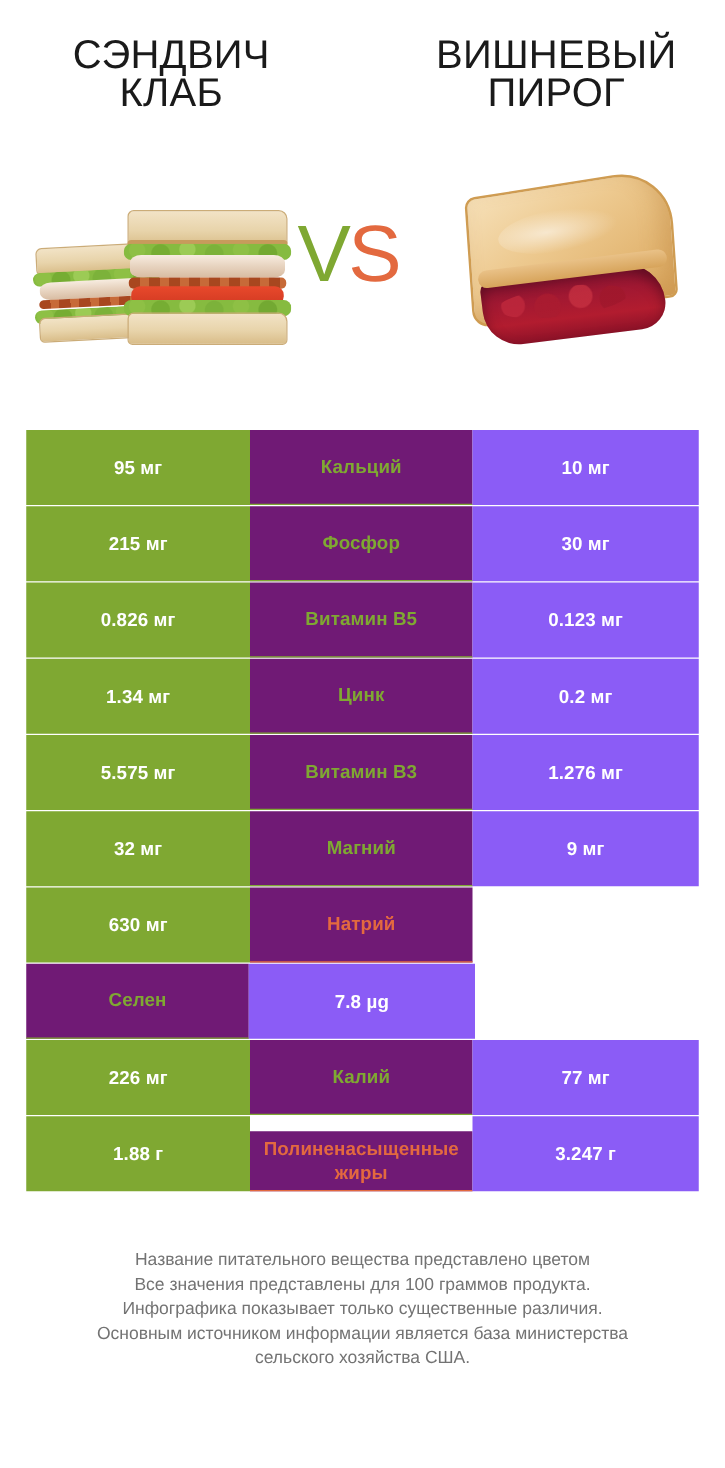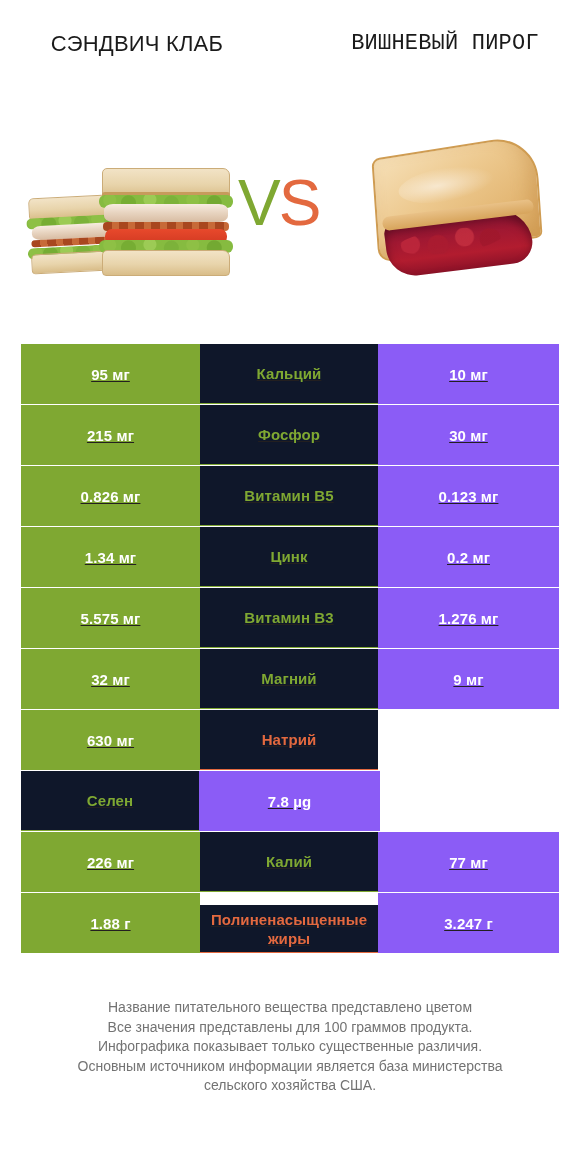--- a/index.html
+++ b/index.html
@@ -23,29 +23,29 @@
     position: absolute;
     left: 0; top: 0;
     width: 580px;
     height: 330px;
   }
   .title {
     position: absolute;
     top: 28px;
     width: 230px;
     text-align: center;
-    font-size: 22px;
+    font-size: 32px;
     line-height: 31px;
     font-weight: 400;
     letter-spacing: 0.2px;
     color: #1a1a1a;
     text-transform: uppercase;
   }
   .title-left  { left: 22px; }
-  .title-right { left: 330px; font-family: Liberation Mono, monospace; }
+  .title-right { left: 330px; }
 
   
   .vs {
     position: absolute;
     left: 238px;
     top: 166px;
     font-size: 64px;
     line-height: 74px;
     font-weight: 400;
     letter-spacing: -2px;
@@ -171,21 +171,20 @@
     border-radius: 8px;
     transform: rotate(-7deg);
   }
 
   
   .table {
     position: absolute;
     left: 21px;
     top: 344px;
     width: 454px;
-    text-decoration: underline;
   }
   .row {
     position: relative;
     display: flex;
     width: 538px;
     height: 60px;
     margin-bottom: 1px;
   }
   .cell {
     display: flex;
@@ -200,21 +199,21 @@
     background: #7FA832;
     color: #ffffff;
   }
   .cell-right {
     width: 181px;
     background: #8b5cf6;
     color: #ffffff;
   }
   .cell-mid {
     width: 178px;
-    background: #0f172a;
+    background: #701a75;
     text-align: center;
     line-height: 19px;
     padding: 0 2px;
     overflow: hidden;
     white-space: nowrap;
   }
   .cell-mid.wrap { white-space: normal; margin-top: 12px; }
   .cell-mid.win-green  { color: #7FA832; border-bottom: 1px solid #7FA832; }
   .cell-mid.win-orange { color: #E3693F; border-bottom: 1px solid #E3693F; }
   .row:last-child .cell-mid { border-bottom-width: 1px; }

